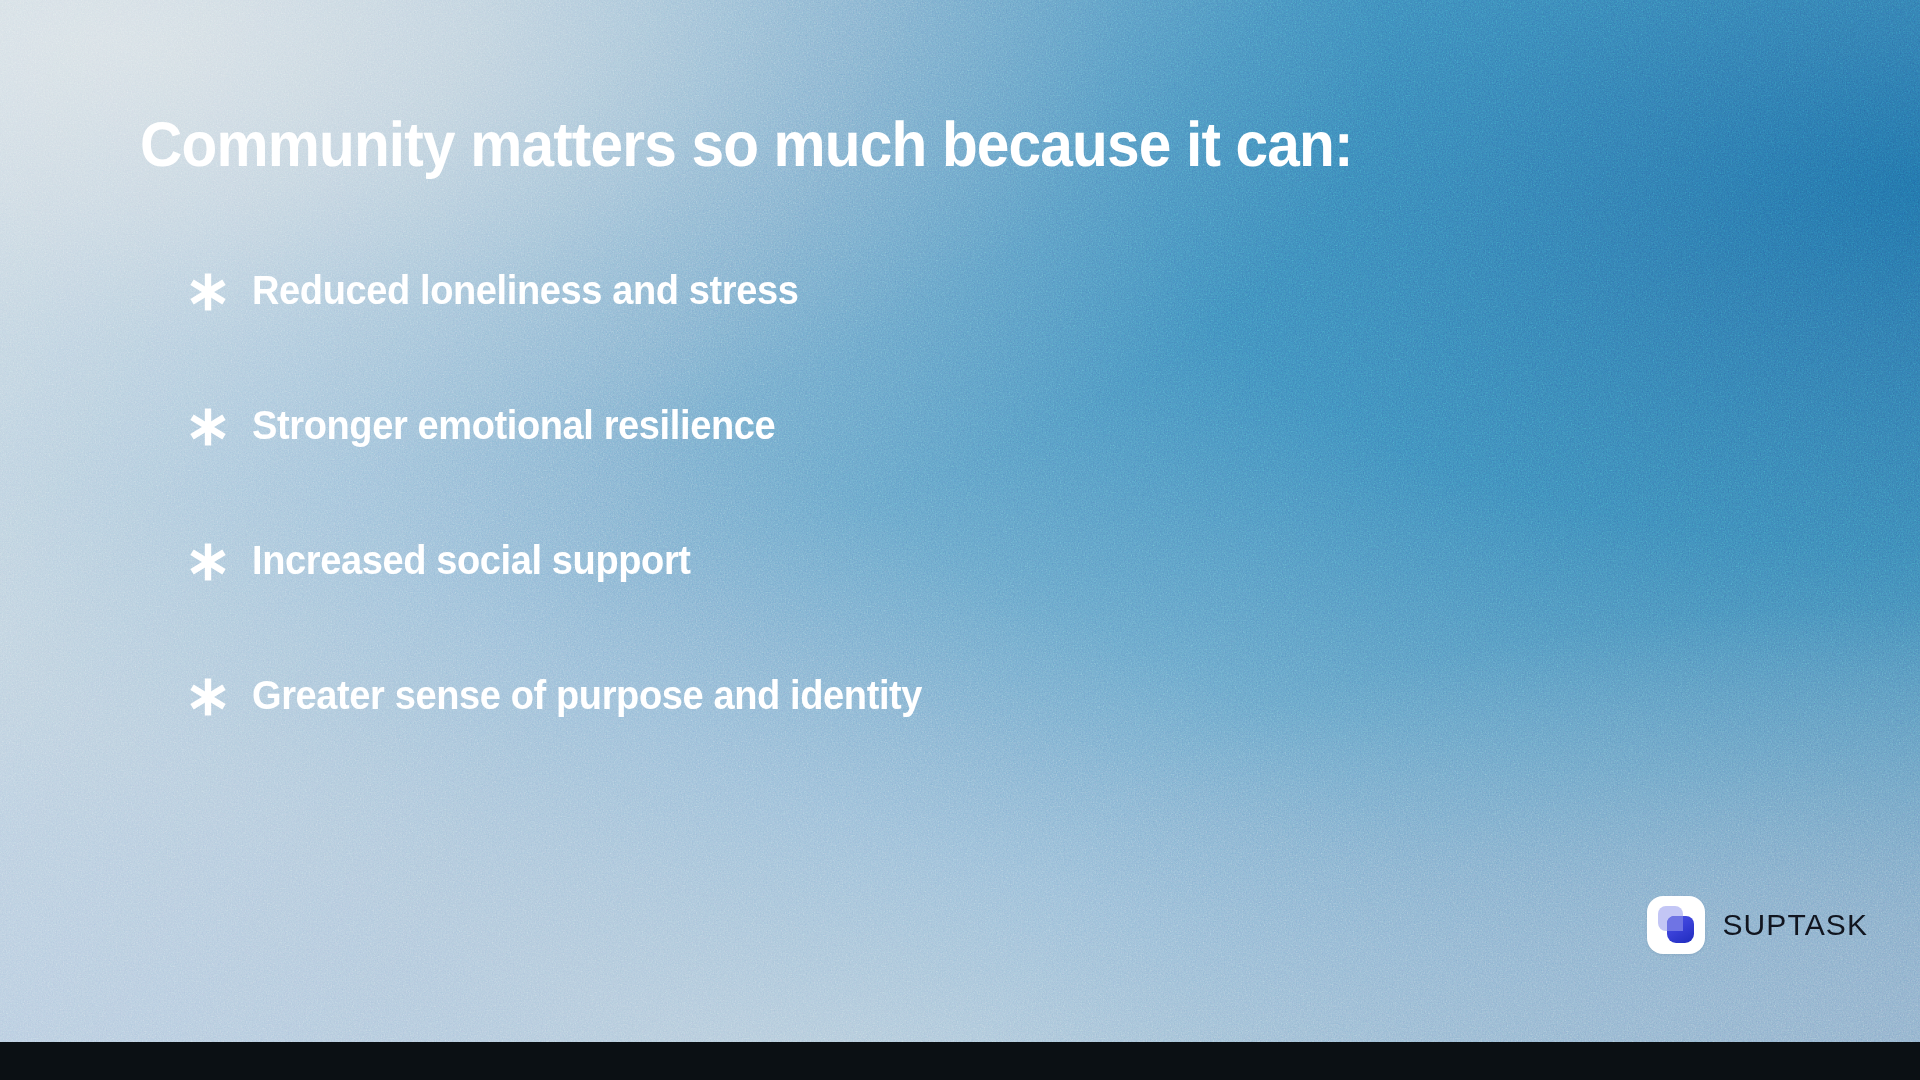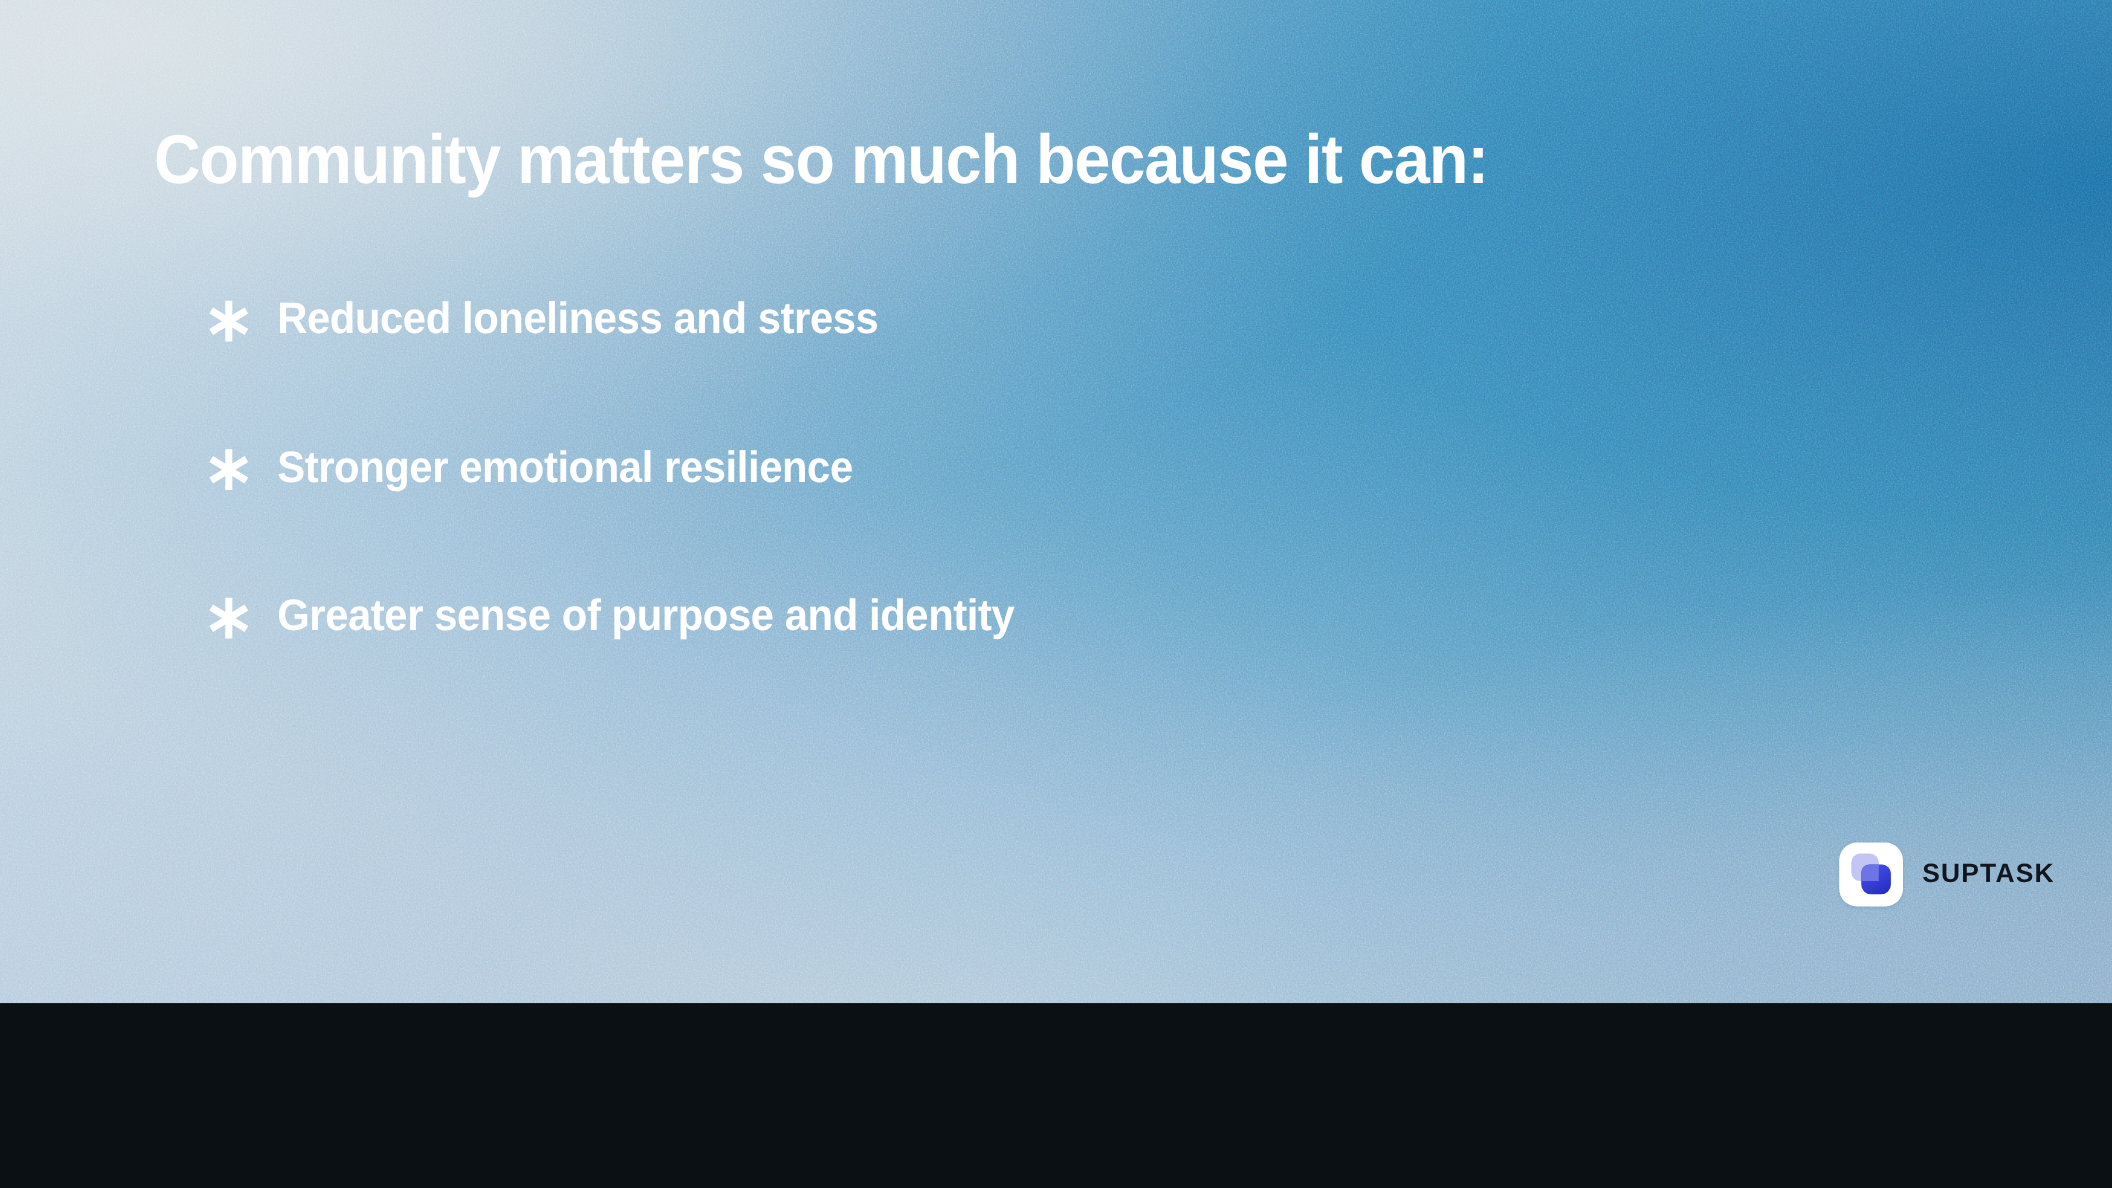--- a/index.html
+++ b/index.html
@@ -5,21 +5,21 @@
 <style>
   html, body {
     margin: 0;
     padding: 0;
     background: #0b1014;
   }
 
   .slide {
     position: relative;
     width: 1920px;
-    height: 912px;
+    height: 1042px;
     overflow: hidden;
     font-family: "Liberation Sans", "DejaVu Sans", sans-serif;
     background-color: #6fa6c8;
     isolation: isolate;
   }
 
   
   .bg-base {
     position: absolute;
     inset: 0;
@@ -199,22 +199,22 @@
     left: 20px;
     top: 20px;
     width: 16px;
     height: 15px;
     border-radius: 7px 0 0 0;
     background: #6f74e4;
   }
 
   .logo-text {
     color: #11151f;
-    font-size: 24px;
-    font-weight: 700;
+    font-size: 30px;
+    font-weight: 400;
     letter-spacing: 1.1px;
     line-height: 1;
     white-space: nowrap;
   }
 </style>
 </head>
 <body>
 
 <div class="slide">
 
@@ -263,20 +263,32 @@
           <g stroke="#ffffff" stroke-width="6.4" stroke-linecap="butt">
             <line x1="22" y1="3.5" x2="22" y2="40.5"></line>
             <line x1="6" y1="12.2" x2="38" y2="31.8"></line>
             <line x1="6" y1="31.8" x2="38" y2="12.2"></line>
           </g>
         </svg>
       </span>
       <span class="bullet-label">Stronger emotional resilience</span>
     </li>
 
+    <li class="bullet">
+      <span class="bullet-icon">
+        <svg width="44" height="44" viewBox="0 0 44 44" aria-hidden="true">
+          <g stroke="#ffffff" stroke-width="6.4" stroke-linecap="butt">
+            <line x1="22" y1="3.5" x2="22" y2="40.5"></line>
+            <line x1="6" y1="12.2" x2="38" y2="31.8"></line>
+            <line x1="6" y1="31.8" x2="38" y2="12.2"></line>
+          </g>
+        </svg>
+      </span>
+      <span class="bullet-label">Increased social support</span>
+    </li>
 
     <li class="bullet">
       <span class="bullet-icon">
         <svg width="44" height="44" viewBox="0 0 44 44" aria-hidden="true">
           <g stroke="#ffffff" stroke-width="6.4" stroke-linecap="butt">
             <line x1="22" y1="3.5" x2="22" y2="40.5"></line>
             <line x1="6" y1="12.2" x2="38" y2="31.8"></line>
             <line x1="6" y1="31.8" x2="38" y2="12.2"></line>
           </g>
         </svg>

